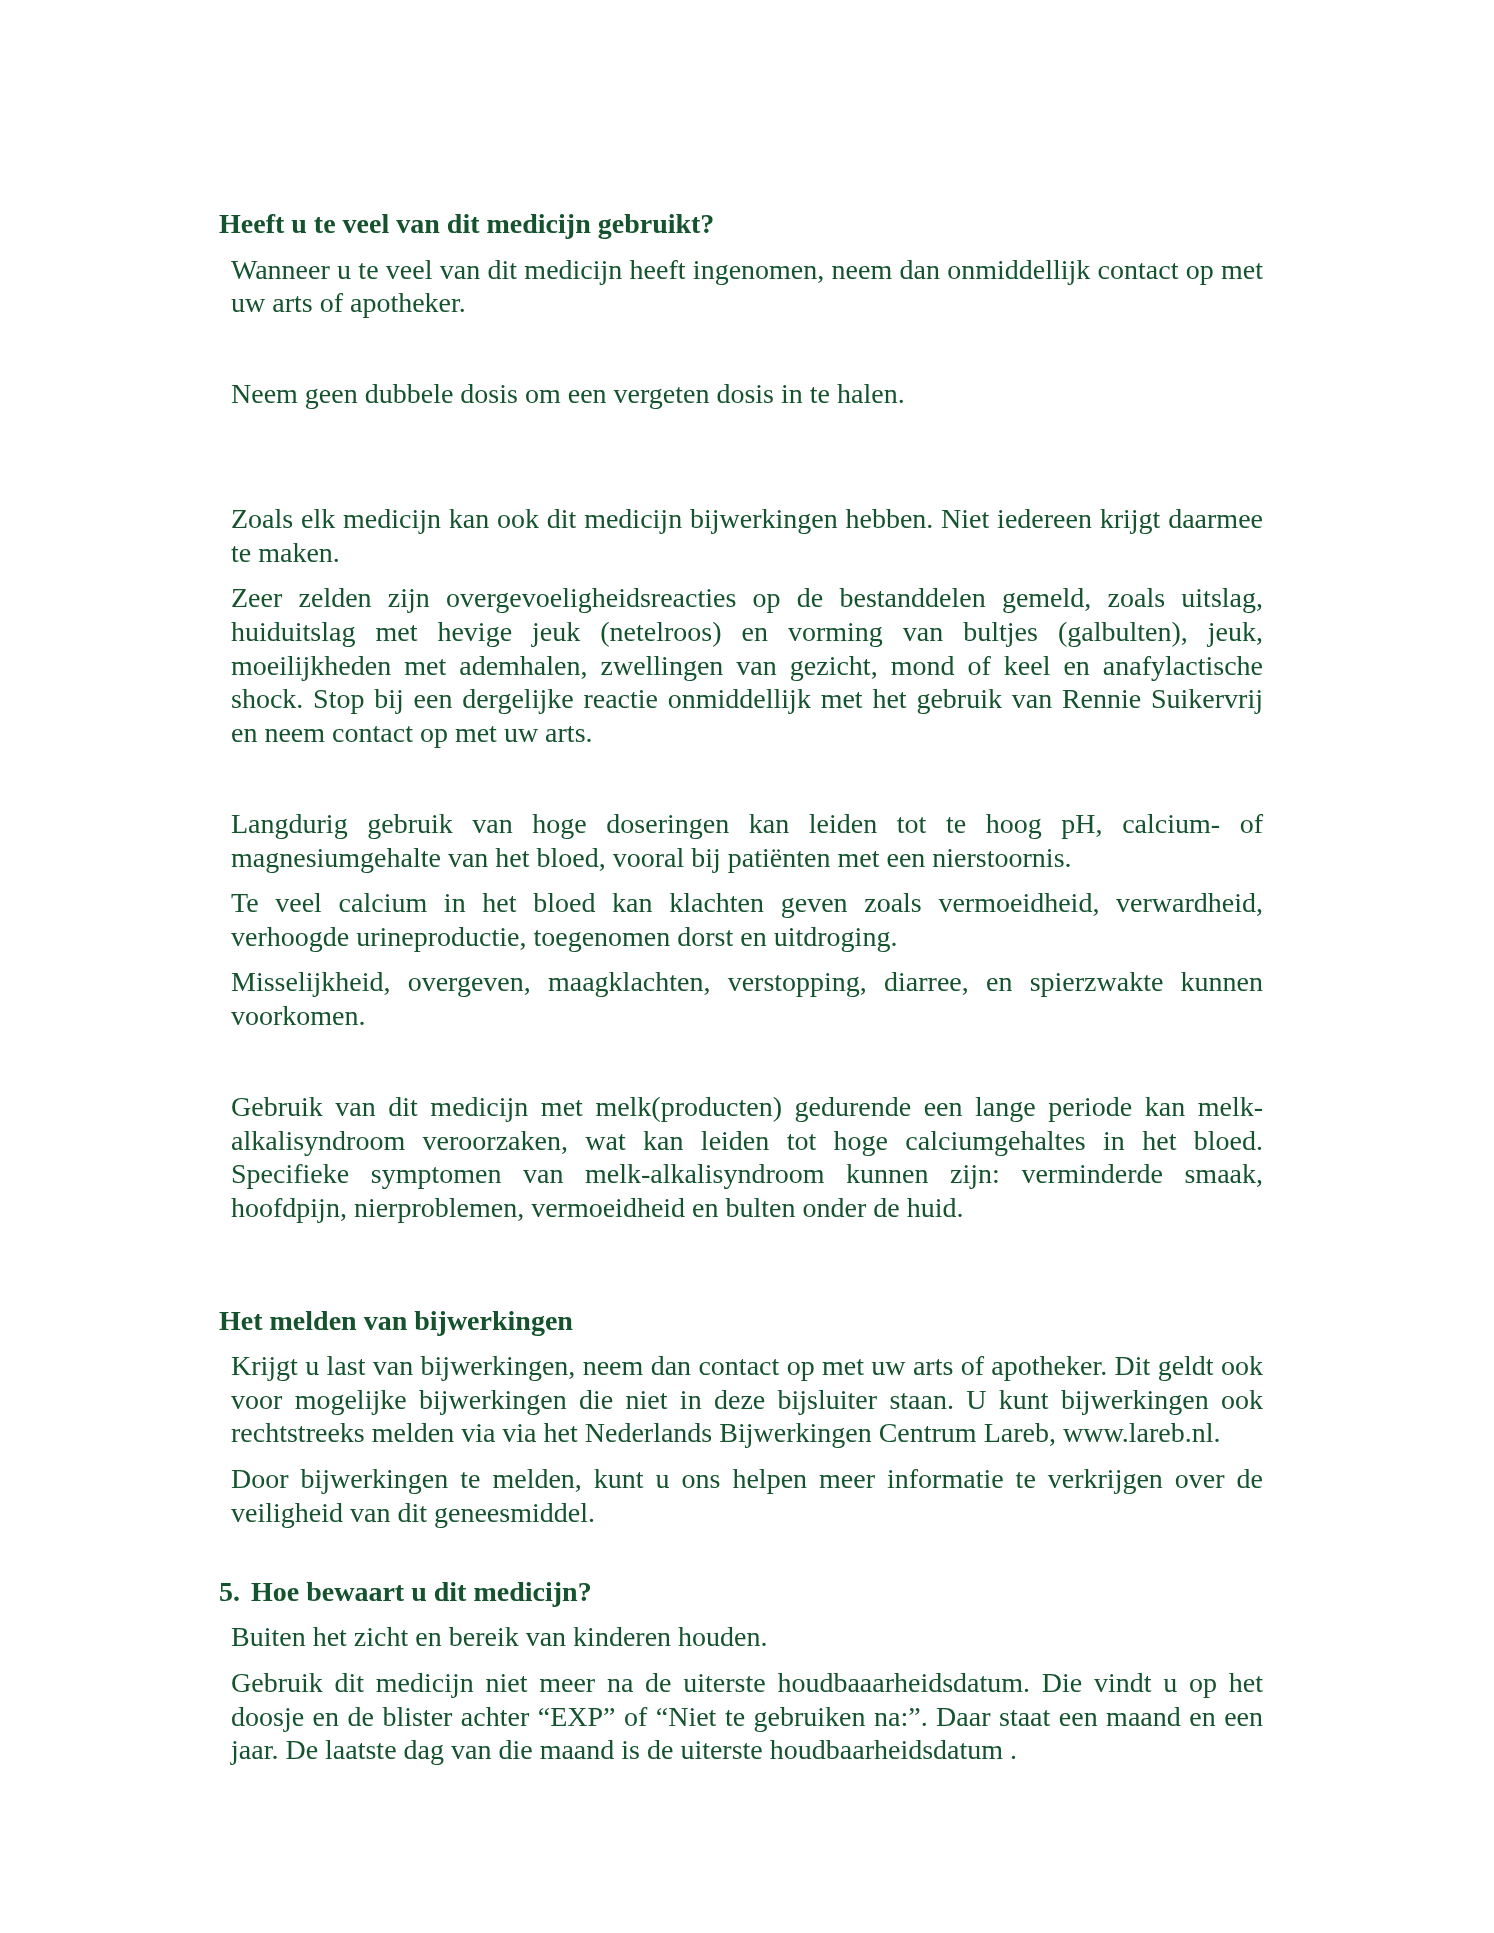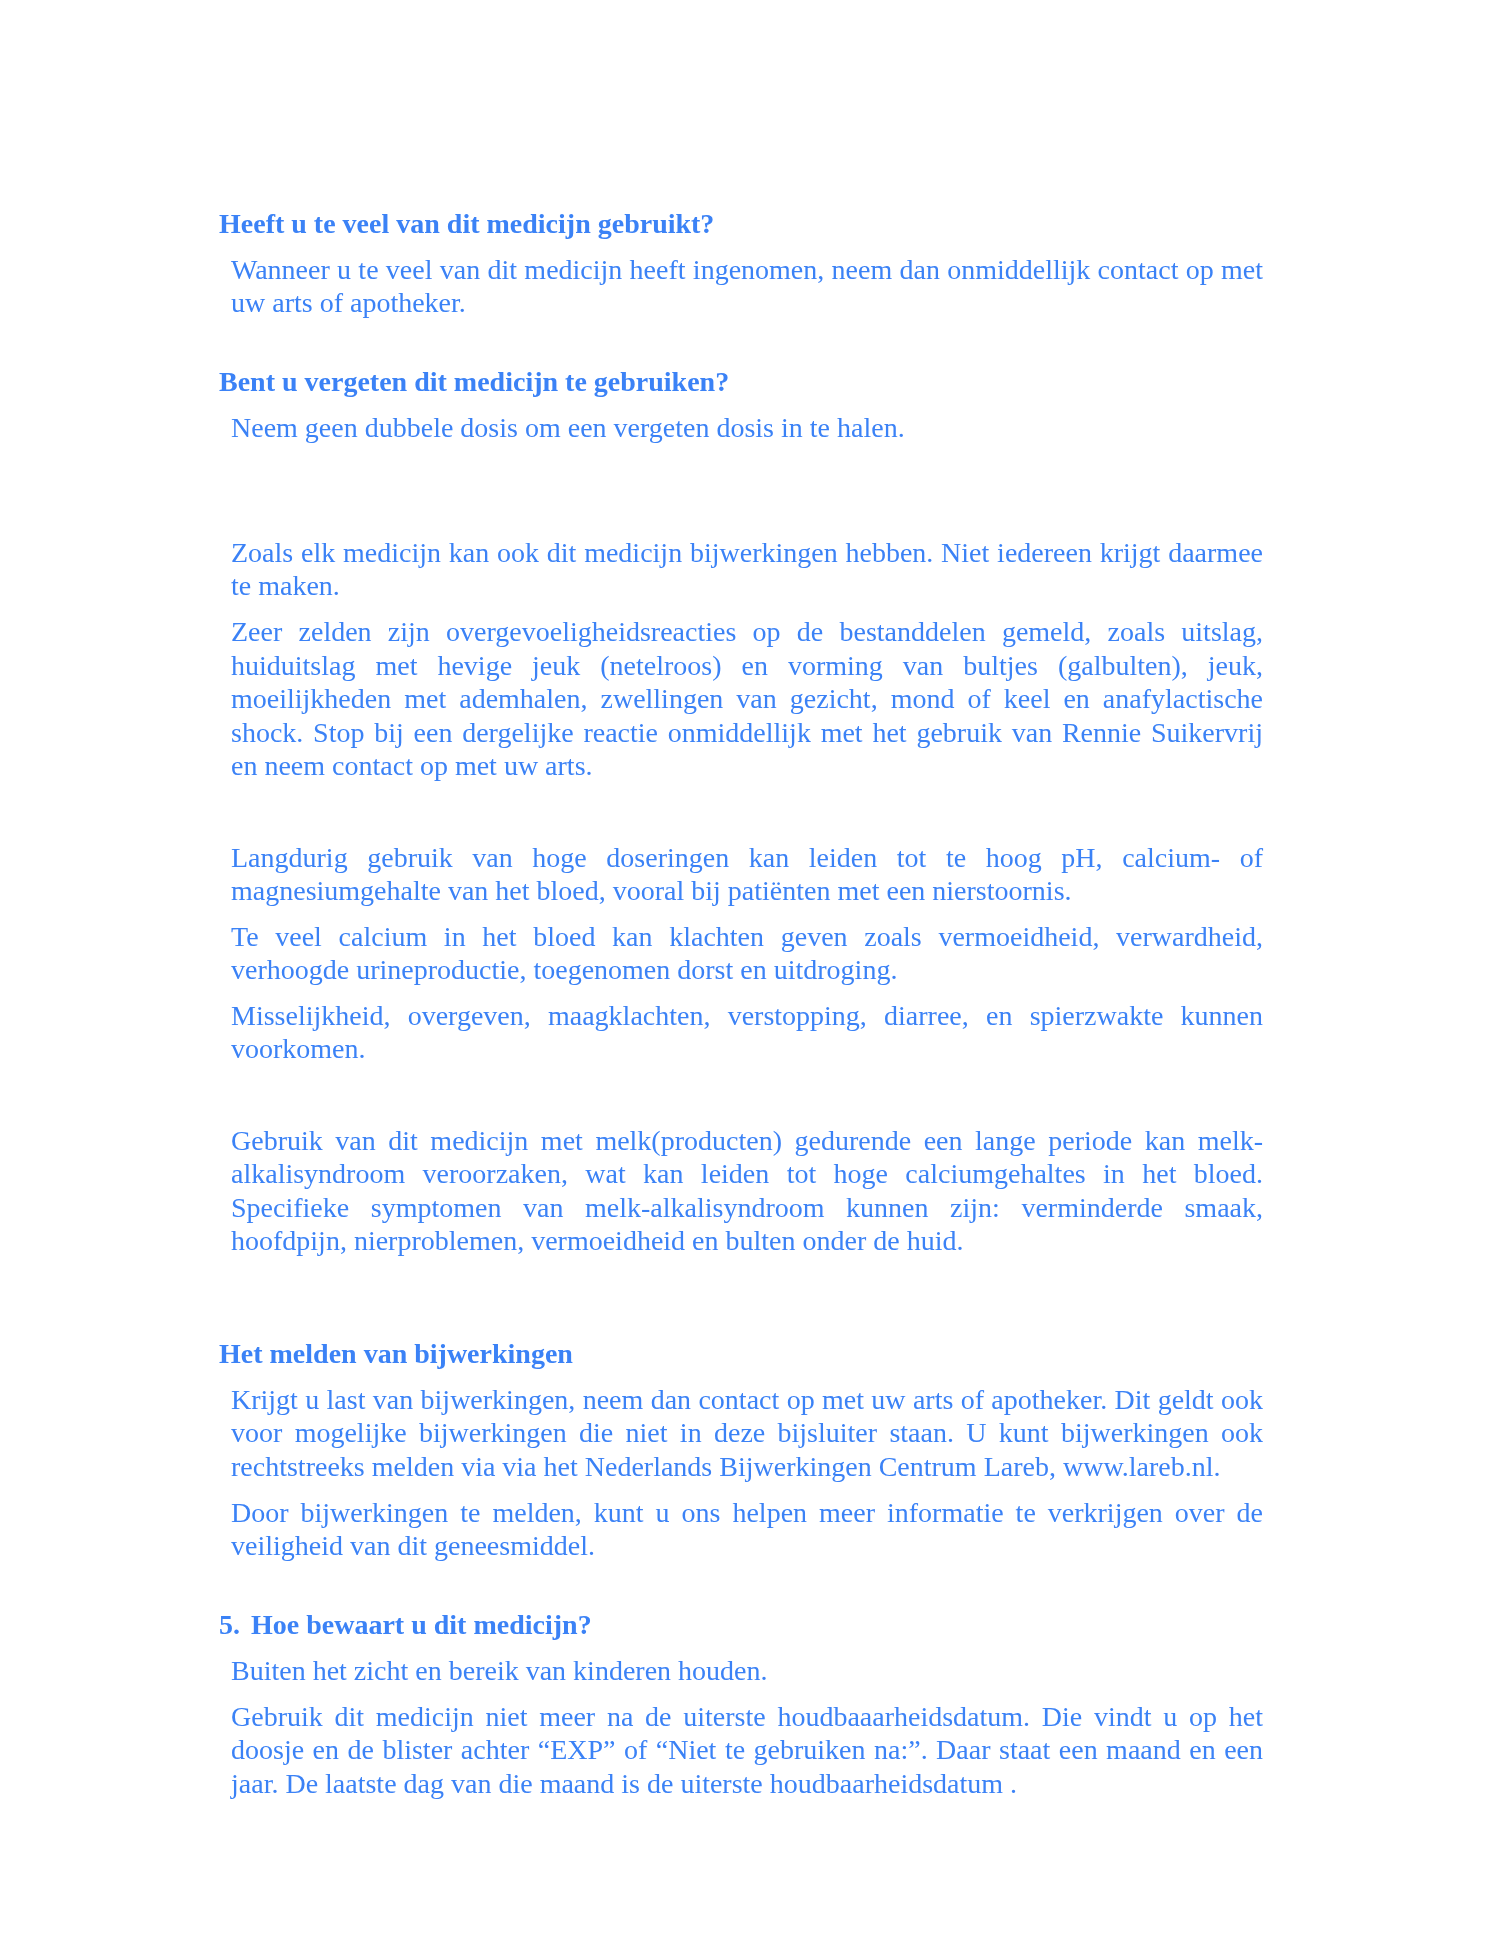--- a/index.html
+++ b/index.html
@@ -11,21 +11,21 @@
   .page {
     position: relative;
     width: 1494px;
     height: 1933px;
     background: #ffffff;
     box-sizing: border-box;
     padding: 207px 219px 0 219px;
     font-family: "Liberation Serif", "DejaVu Serif", serif;
     font-size: 28px;
     line-height: 33.6px;
-    color: #3b82f6;
+    color: #14532d;
     overflow: hidden;
   }
   .para {
     margin: 12px;
     text-align: justify;
   }
   .heading {
     margin: 0;
     font-weight: bold;
     font-size: 28px;
@@ -42,21 +42,20 @@
 </head>
 <body>
 
 <div class="page">
 
   <h2 class="heading">Heeft u te veel van dit medicijn gebruikt?</h2>
   <p class="para">Wanneer u te veel van dit medicijn heeft ingenomen, neem dan onmiddellijk contact op met uw arts of apotheker.</p>
 
   <div class="gap-1"></div>
 
-  <h2 class="heading">Bent u vergeten dit medicijn te gebruiken?</h2>
   <p class="para">Neem geen dubbele dosis om een vergeten dosis in te halen.</p>
 
   <div class="gap-2"></div>
 
   <p class="para">Zoals elk medicijn kan ook dit medicijn bijwerkingen hebben. Niet iedereen krijgt daarmee te maken.</p>
   <p class="para">Zeer zelden zijn overgevoeligheidsreacties op de bestanddelen gemeld, zoals uitslag, huiduitslag met hevige jeuk (netelroos) en vorming van bultjes (galbulten), jeuk, moeilijkheden met ademhalen, zwellingen van gezicht, mond of keel en anafylactische shock. Stop bij een dergelijke reactie onmiddellijk met het gebruik van Rennie Suikervrij en neem contact op met uw arts.</p>
 
   <div class="gap-1"></div>
 
   <p class="para">Langdurig gebruik van hoge doseringen kan leiden tot te hoog pH, calcium- of magnesiumgehalte van het bloed, vooral bij patiënten met een nierstoornis.</p>

